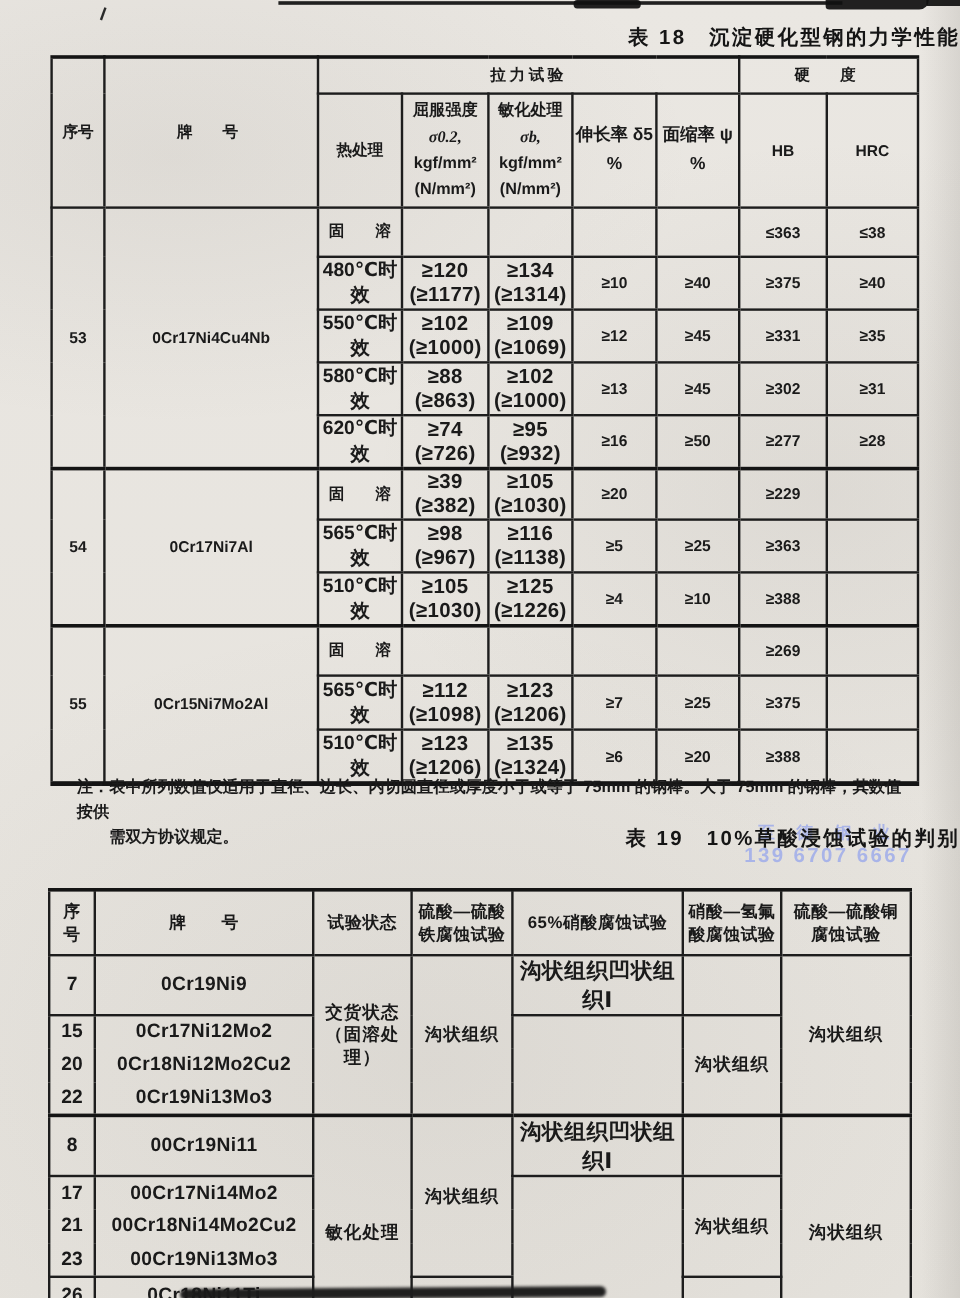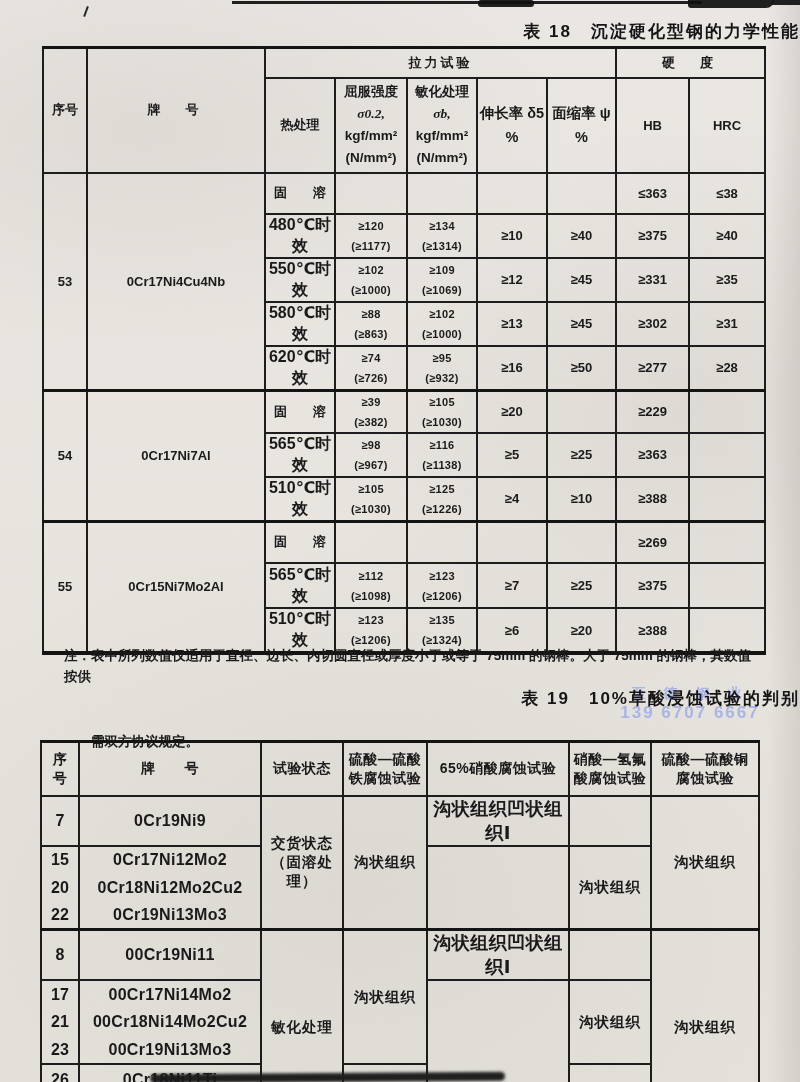--- a/index.html
+++ b/index.html
@@ -22,31 +22,31 @@
   #t18{left:42px;top:46px;width:722px;
     border:2px solid #1d1d1d;border-top:3px solid #141414;border-bottom:4px solid #141414;}
   #t19{left:40px;top:740px;width:718px;
     border:2px solid #1d1d1d;border-top:3px solid #141414;border-bottom:none;}
   .bb{border-bottom:2px solid #1d1d1d;}
   .bk{border-bottom:3px solid #141414;}
   .fs15{font-size:13px;}
   .fs14{font-size:16px;}
   .ls3{letter-spacing:3px;}
   .ls6{letter-spacing:6px;}
-  .vl{line-height:20px;font-size:11px;letter-spacing:0.3px;text-align:center;}
+  .vl{line-height:20px;font-size:17px;letter-spacing:0.3px;text-align:center;}
   .hl{line-height:22px;font-size:13.5px;}
   .hl2{line-height:24px;font-size:14.5px;}
   .it{font-style:italic;font-family:"Liberation Serif","DejaVu Serif",serif;text-align:center;}
   .leftcell{text-align:left;padding-left:13px;letter-spacing:0.3px;}
   .t19h{line-height:19px;font-size:14px;letter-spacing:0.5px;}
   .t19v{font-size:14.5px;letter-spacing:1px;}
   .nit{font-size:18px;letter-spacing:0.5px;}
   .note{position:absolute;left:64px;top:645px;width:700px;font-size:13.5px;font-weight:700;
     line-height:21px;color:#1a1a1a;}
-  .note .indent{padding-left:27px;margin-top:44px;}
+  .note .indent{padding-left:27px;}
   .wm{position:absolute;left:612px;top:684px;width:156px;text-align:center;
     font-weight:700;}
   .wm1{font-size:14px;letter-spacing:7px;line-height:19px;}
   .wm2{font-size:17px;letter-spacing:2px;line-height:20px;}
   .tick{position:absolute;left:85px;top:6px;width:2px;height:11px;background:#2a2a2a;
     transform:rotate(20deg);}
 </style>
 </head>
 <body>
 

